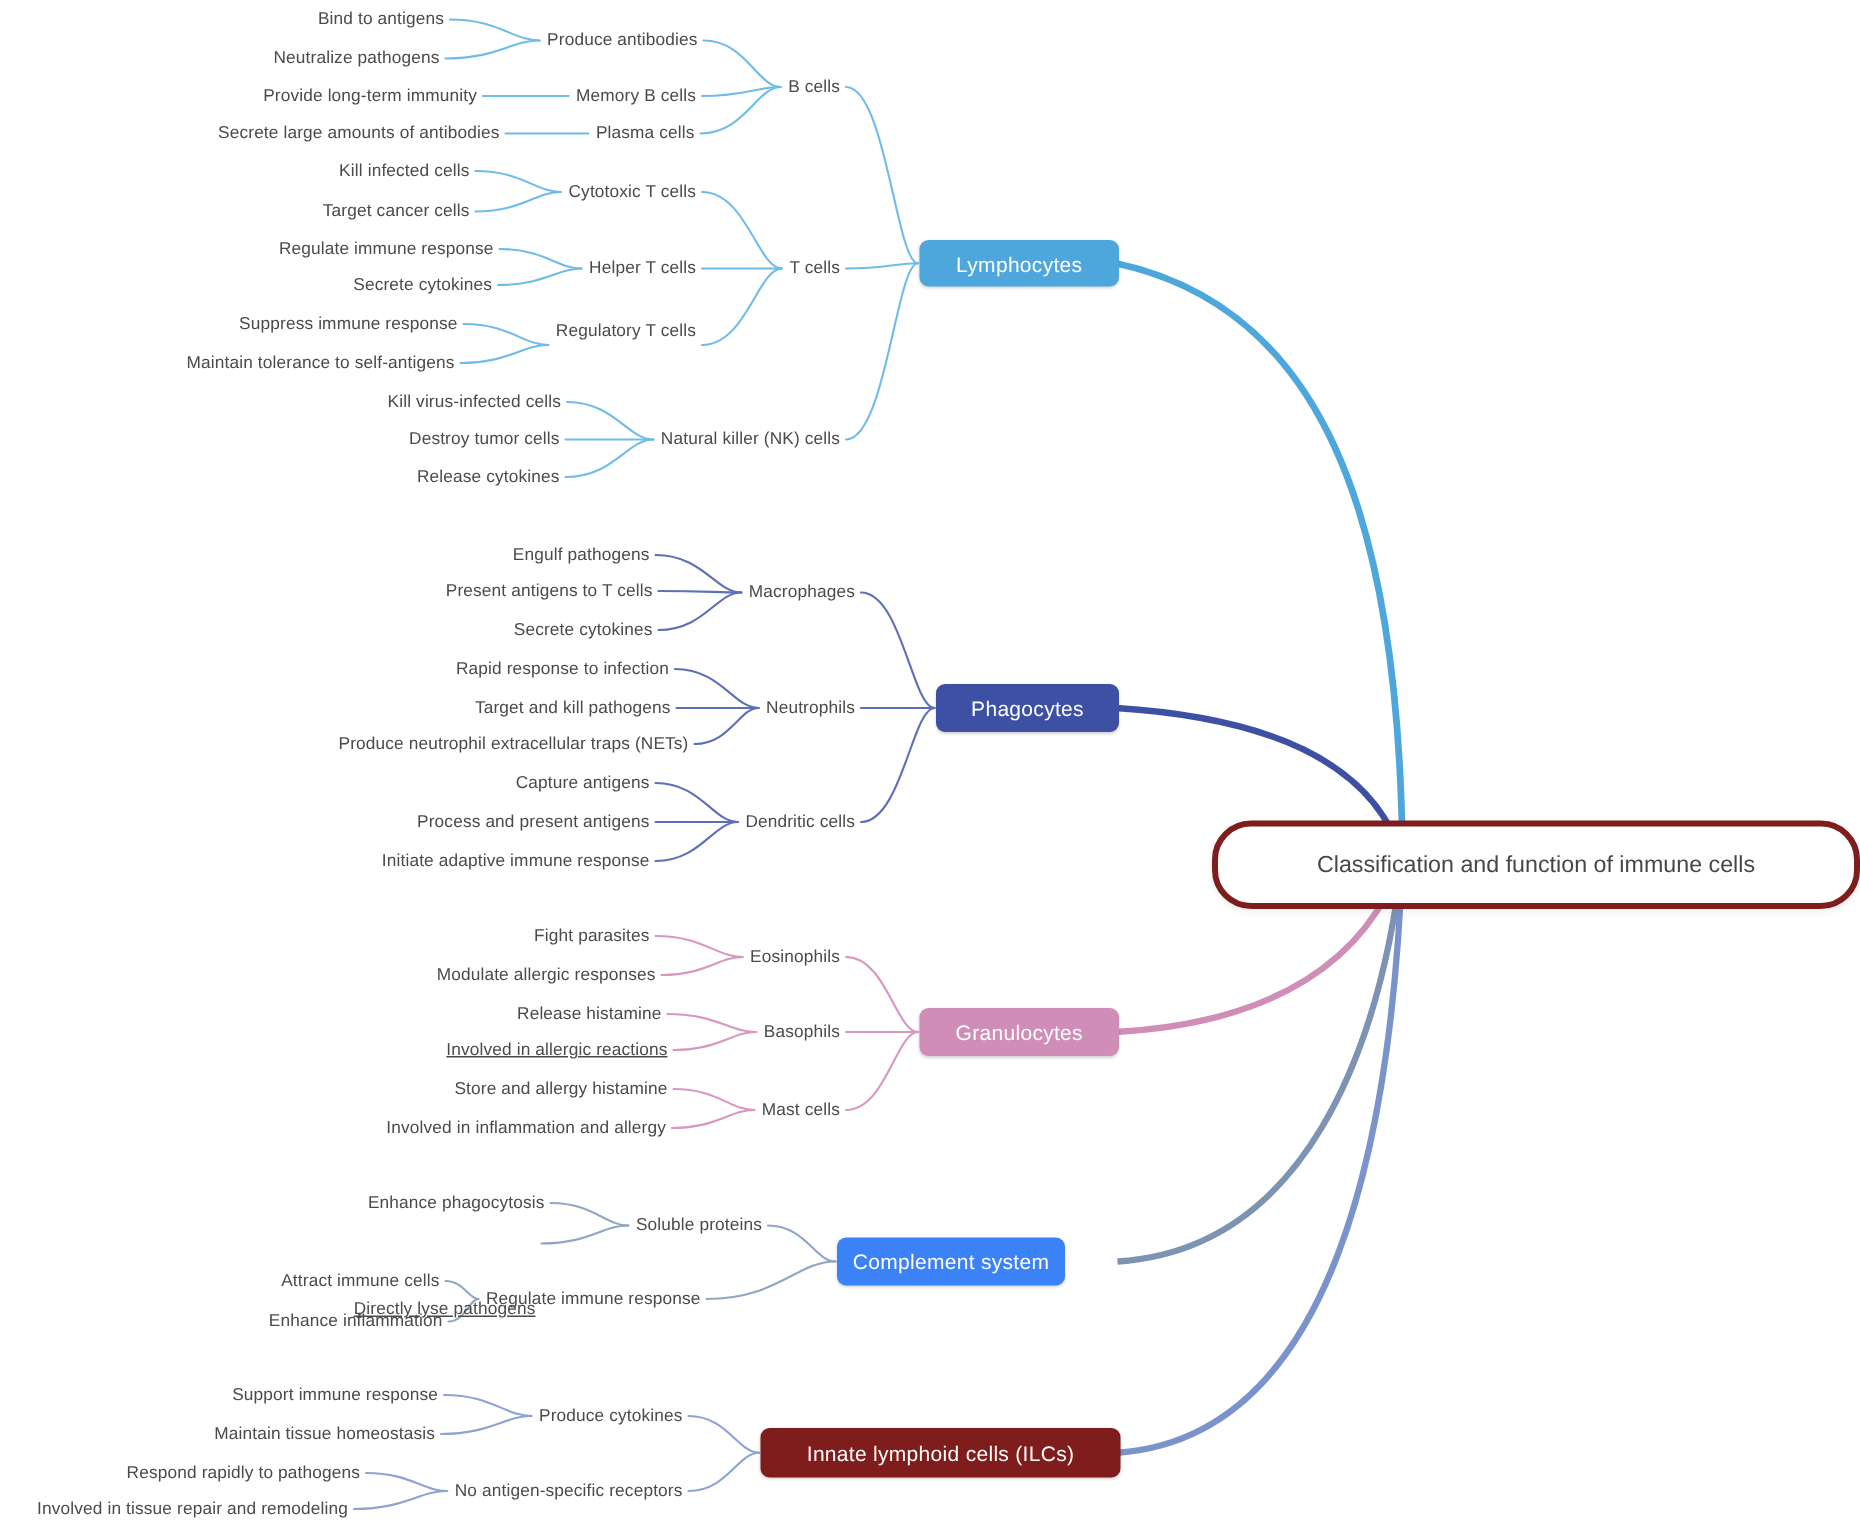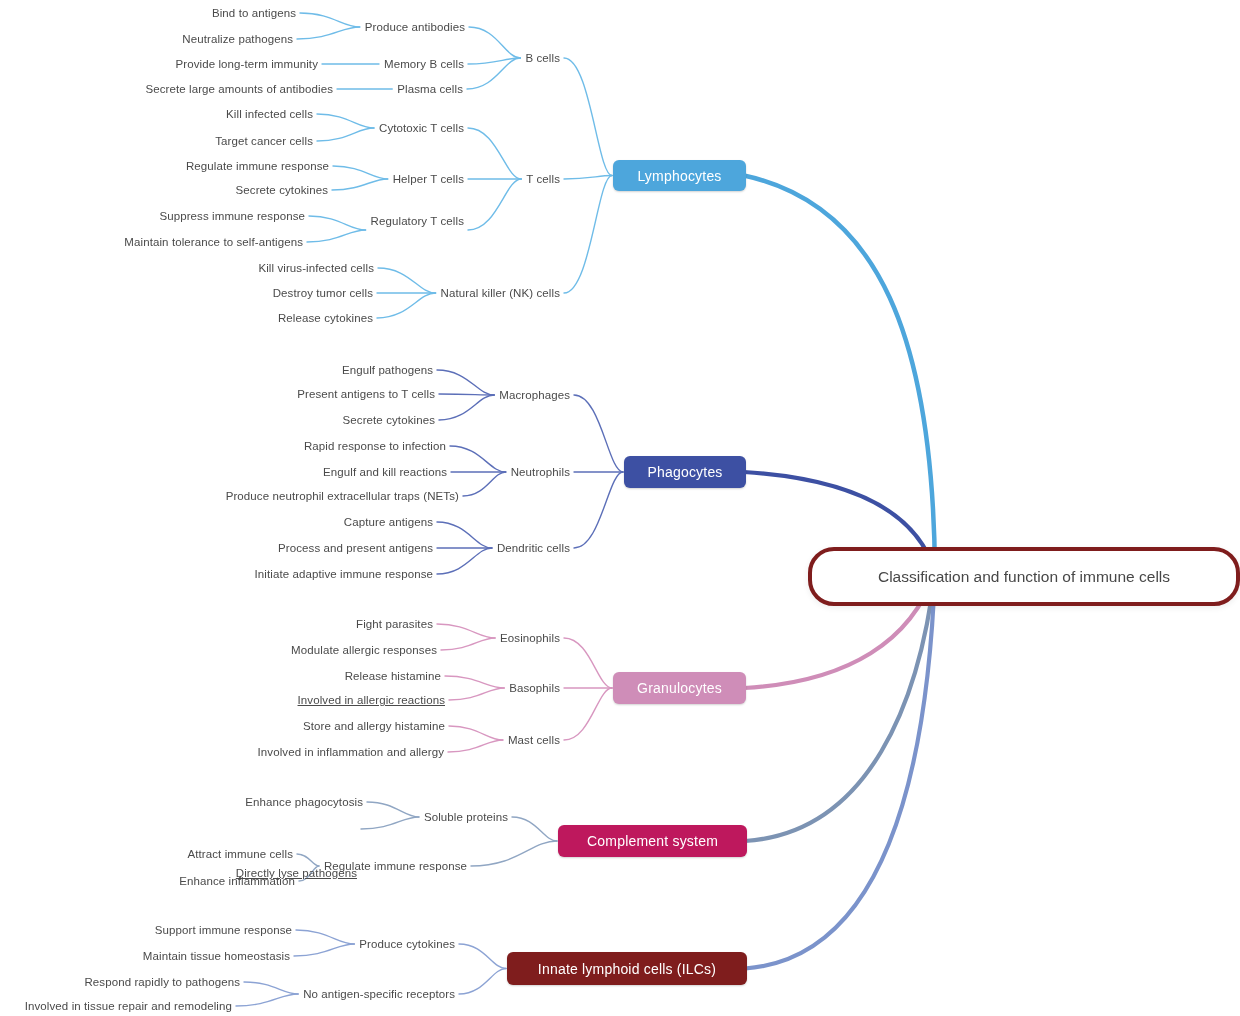--- a/index.html
+++ b/index.html
@@ -136,39 +136,39 @@
       <div class="label" style="right: 867px; top: 318px;">Release cytokines</div>
       <div class="branch-box" style="left: 624px; top: 456px; width: 122px; height: 32px; background: rgb(61, 80, 163);">
         <span>Phagocytes</span>
       </div>
       <div class="label" style="right: 670px; top: 395px;">Macrophages</div>
       <div class="label" style="right: 807px; top: 370px;">Engulf pathogens</div>
       <div class="label" style="right: 805px; top: 394px;">Present antigens to T cells</div>
       <div class="label" style="right: 805px; top: 420px;">Secrete cytokines</div>
       <div class="label" style="right: 670px; top: 472px;">Neutrophils</div>
       <div class="label" style="right: 794px; top: 446px;">Rapid response to infection</div>
-      <div class="label" style="right: 793px; top: 472px;">Engulf and kill reactions</div>
+      <div class="label" style="right: 793px; top: 472px;">Target and kill pathogens</div>
       <div class="label" style="right: 781px; top: 496px;">Produce neutrophil extracellular traps (NETs)</div>
       <div class="label" style="right: 670px; top: 548px;">Dendritic cells</div>
       <div class="label" style="right: 807px; top: 522px;">Capture antigens</div>
       <div class="label" style="right: 807px; top: 548px;">Process and present antigens</div>
       <div class="label" style="right: 807px; top: 574px;">Initiate adaptive immune response</div>
       <div class="branch-box" style="left: 613px; top: 672px; width: 133px; height: 32px; background: rgb(207, 141, 184);">
         <span>Granulocytes</span>
       </div>
       <div class="label" style="right: 680px; top: 638px;">Eosinophils</div>
       <div class="label" style="right: 807px; top: 624px;">Fight parasites</div>
       <div class="label" style="right: 803px; top: 650px;">Modulate allergic responses</div>
       <div class="label" style="right: 680px; top: 688px;">Basophils</div>
       <div class="label" style="right: 799px; top: 676px;">Release histamine</div>
       <div class="label" style="right: 795px; top: 700px; text-decoration: underline;">Involved in allergic reactions</div>
       <div class="label" style="right: 680px; top: 740px;">Mast cells</div>
       <div class="label" style="right: 795px; top: 726px;">Store and allergy histamine</div>
       <div class="label" style="right: 796px; top: 752px;">Involved in inflammation and allergy</div>
-      <div class="branch-box" style="left: 558px; top: 825px; width: 189px; height: 32px; background: #be185d;">
+      <div class="branch-box" style="left: 558px; top: 825px; width: 152px; height: 32px; background: #3b82f6;">
         <span>Complement system</span>
       </div>
       <div class="label" style="right: 732px; top: 817px;">Soluble proteins</div>
       <div class="label" style="right: 877px; top: 802px;">Enhance phagocytosis</div>
       <div class="label" style="right: 883px; top: 873px; text-decoration: underline;">Directly lyse pathogens</div>
       <div class="label" style="right: 773px; top: 866px;">Regulate immune response</div>
       <div class="label" style="right: 947px; top: 854px;">Attract immune cells</div>
       <div class="label" style="right: 945px; top: 881px;">Enhance inflammation</div>
       <div class="branch-box" style="left: 507px; top: 952px; width: 240px; height: 33px; background: #7f1d1d;">
         <span>Innate lymphoid cells (ILCs)</span>

